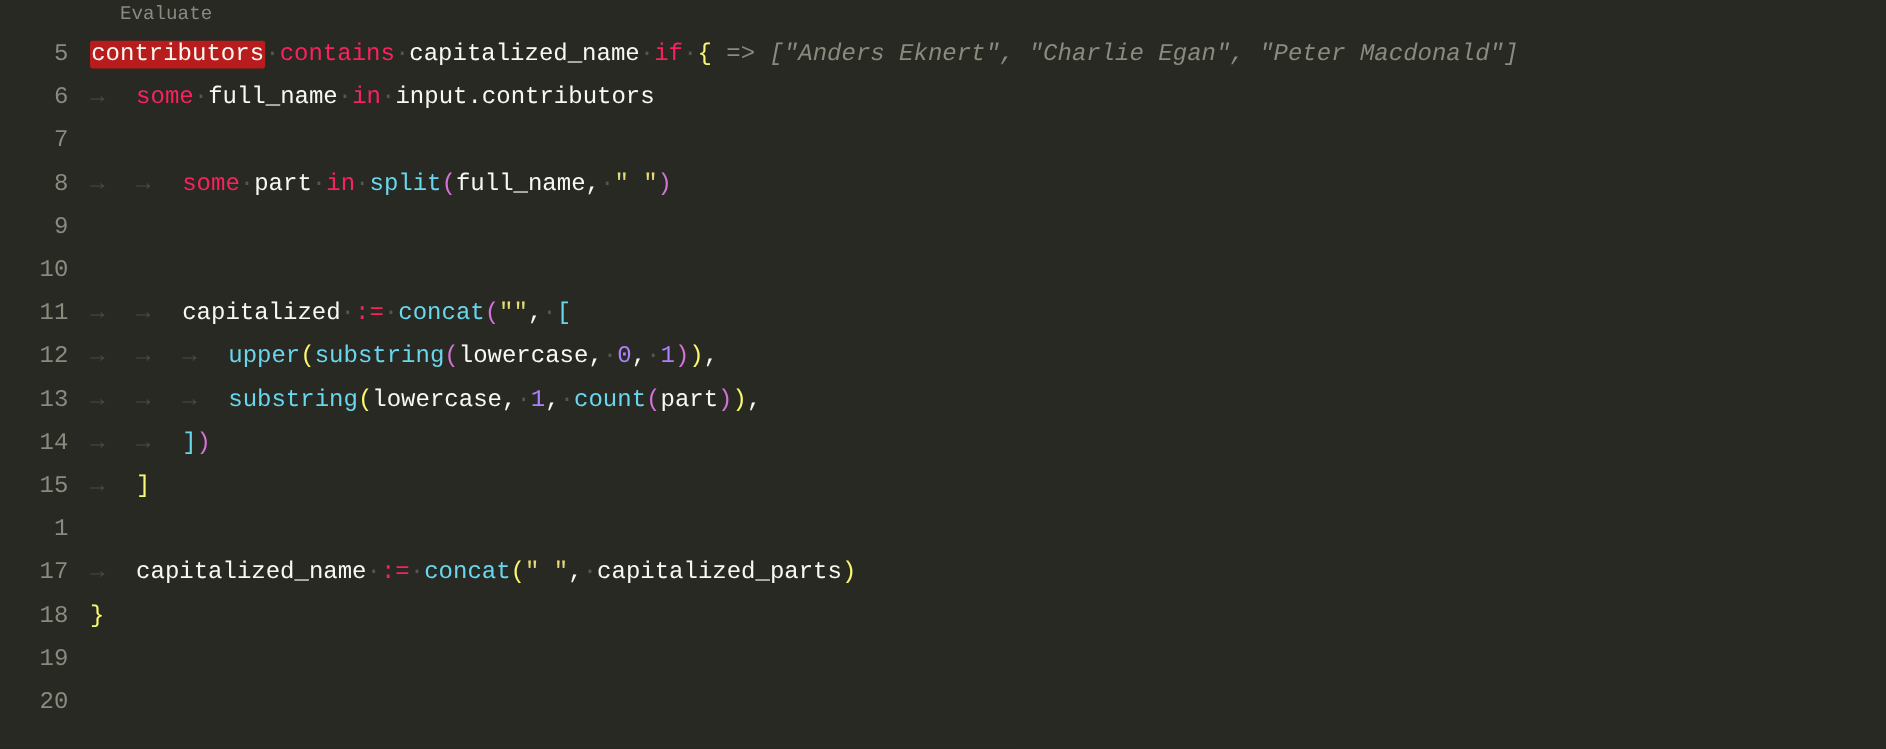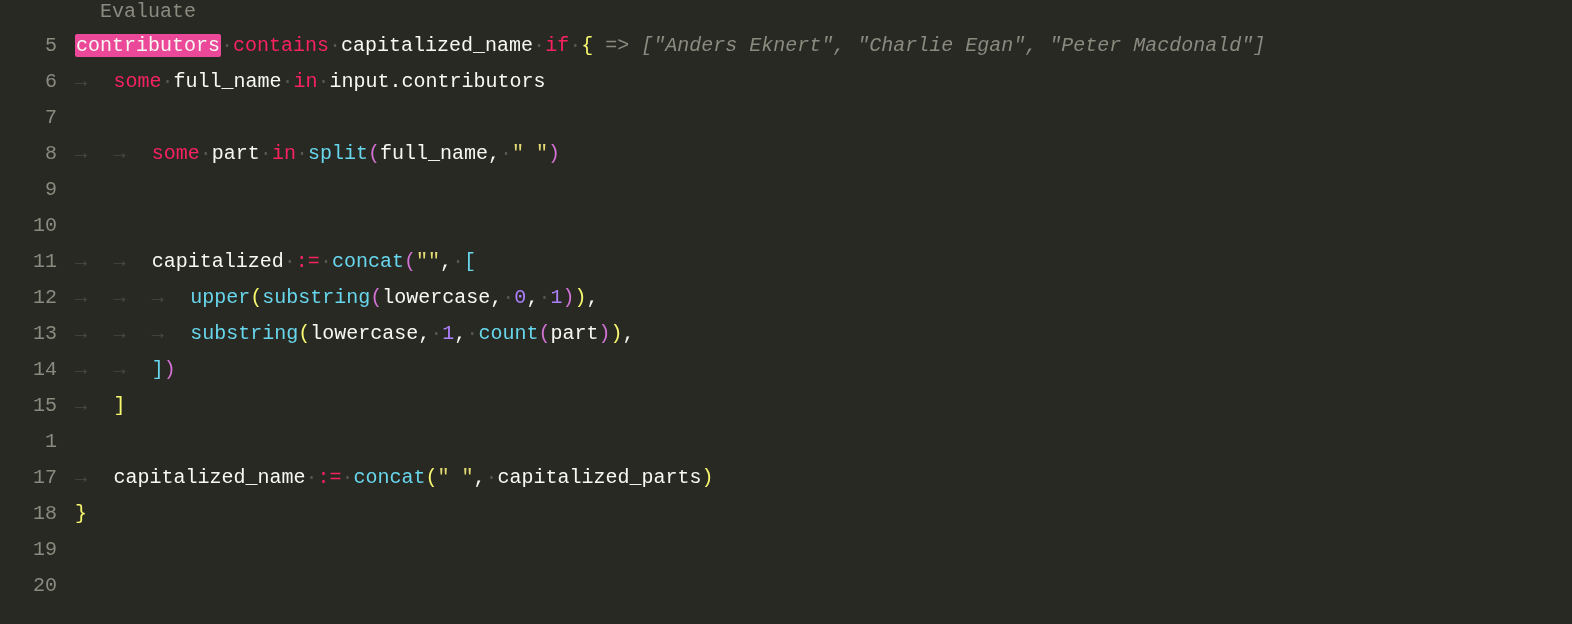--- a/index.html
+++ b/index.html
@@ -28,21 +28,21 @@
   }
   .gutter-line { height: 36px; }
   .code {
     flex: 1;
     position: relative;
   }
   .codelens {
     position: absolute;
     top: 2px;
     left: 25px;
-    font-size: 20px;
+    font-size: 16px;
     color: #8a8a7f;
     line-height: 20px;
   }
   .code-lines {
     padding-top: 28px;
   }
   .line {
     height: 36px;
     white-space: pre;
     position: relative;
@@ -54,21 +54,21 @@
     text-align: left;
     position: relative;
   }
   .tab-mark::before {
     content: "→";
     position: absolute;
     left: 0;
     color: #4a4a45;
   }
   .highlight-box {
-    background: #ec4899;
+    background: #b91c1c;
     padding: 0 1px;
     border-radius: 2px;
   }
   .dot { color: #555; }
   .kw-red { color: #f8225f; }
   .ident { color: #f8f8f2; }
   .func { color: #68d6ec; }
   .paren-y { color: #f8f871; }
   .paren-p { color: #d272d5; }
   .paren-b { color: #68d6ec; }

